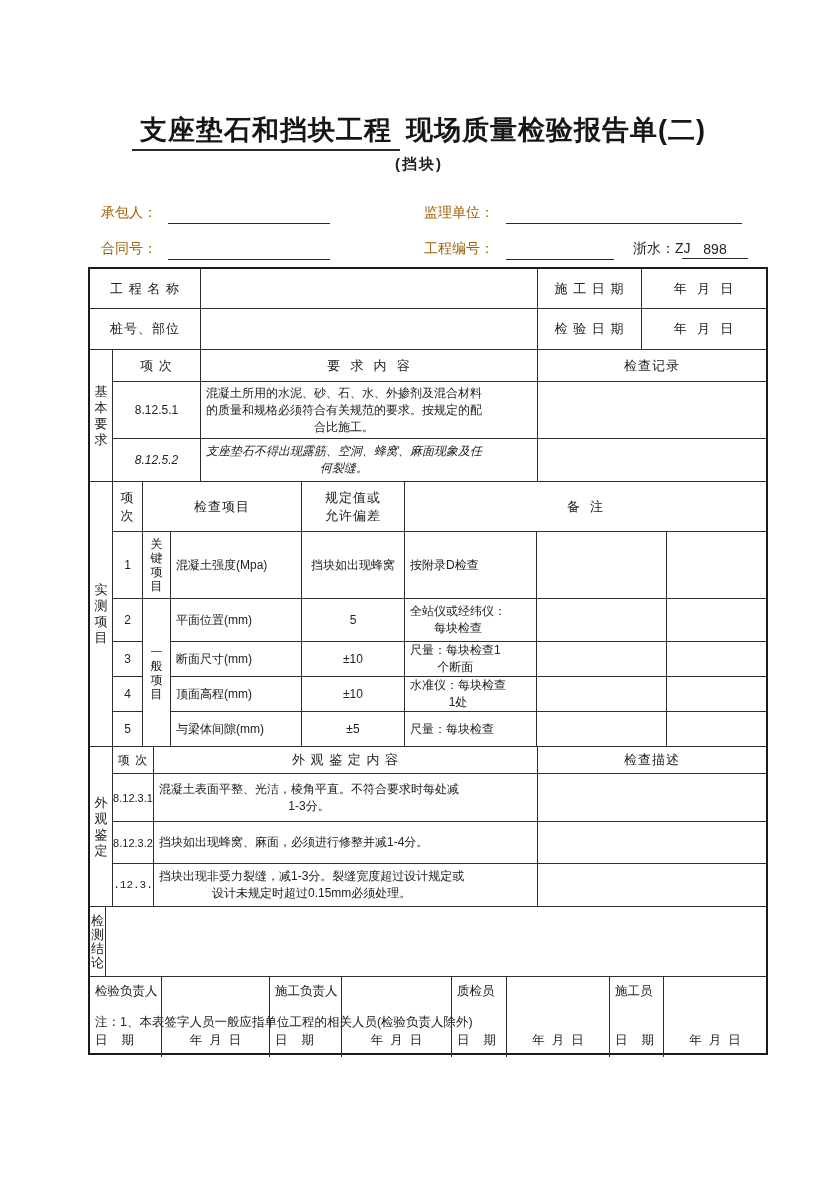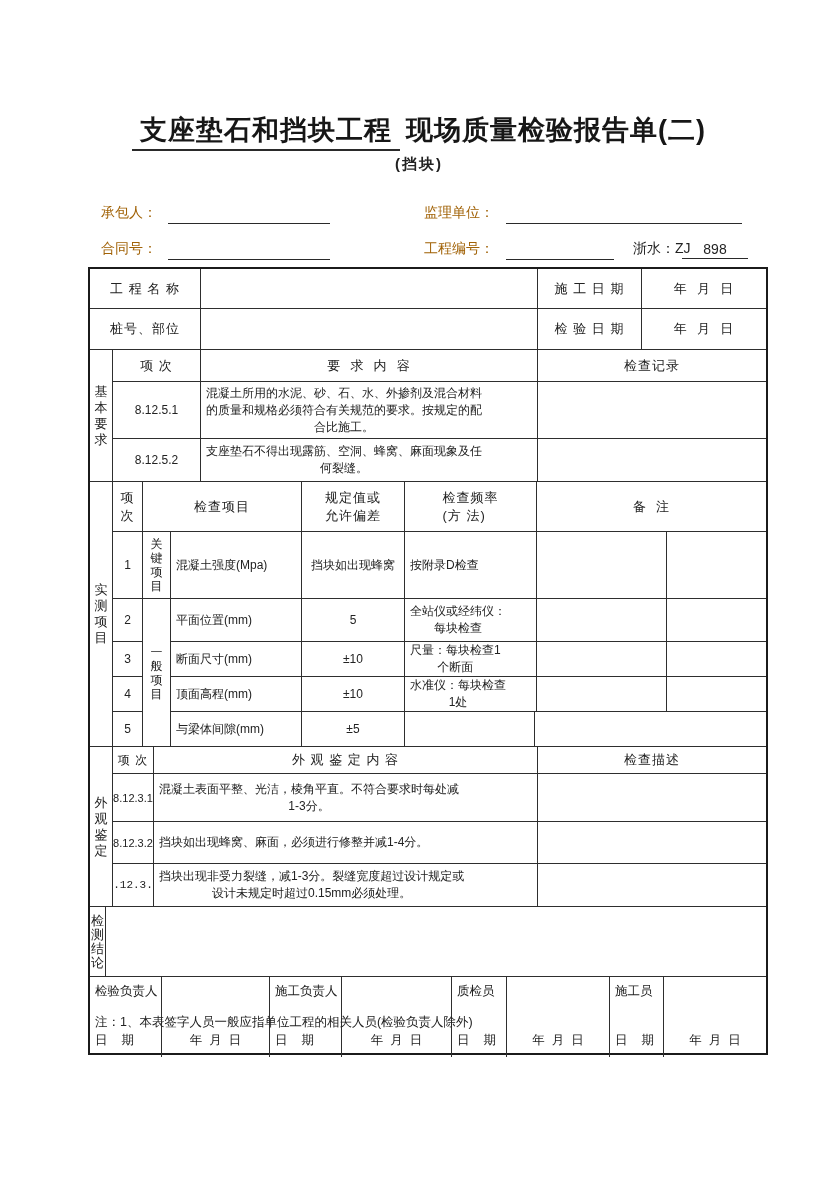--- a/index.html
+++ b/index.html
@@ -90,43 +90,41 @@
         <div class="c hdr" style="width:337px;">要  求  内  容</div>
         <div class="c hdr lastc" style="flex:1;">检查记录</div>
       </div>
       <div class="row" style="height:57px;">
         <div class="c" style="width:88px;">8.12.5.1</div>
         <div class="c left pad" style="width:337px;">混凝土所用的水泥、砂、石、水、外掺剂及混合材料
 的质量和规格必须符合有关规范的要求。按规定的配
 合比施工。</div>
         <div class="c lastc" style="flex:1;"></div>
       </div>
-      <div class="row" style="height:43px;">
+      <div class="row" style="height:43px;font-style:italic;">
         <div class="c" style="width:88px;">8.12.5.2</div>
         <div class="c left pad" style="width:337px;">支座垫石不得出现露筋、空洞、蜂窝、麻面现象及任
 何裂缝。</div>
         <div class="c lastc" style="flex:1;"></div>
       </div>
     </div>
   </div>
 
   <div class="section" style="height:265px;">
     <div class="c vcell" style="width:23px;">
       <div class="vtext">实测项目</div>
     </div>
     <div class="sec-body">
 
       <div class="row" style="height:50px;">
         <div class="c hdr" style="width:30px;">项
 次</div>
         <div class="c hdr" style="width:159px;">检查项目</div>
         <div class="c hdr" style="width:103px;">规定值或
 允许偏差</div>
-        <div class="c hdr" style="width:132px;">检查频率
-(方 法)</div>
         <div class="c hdr lastc" style="flex:1;">备  注</div>
       </div>
 
       <div class="row" style="height:67px;">
         <div class="c" style="width:30px;">1</div>
         <div class="c vcell" style="width:28px;"><div class="vtext" style="font-size:12px;line-height:14px;">关键项目</div></div>
         <div class="c left pad" style="width:131px;">混凝土强度(Mpa)</div>
         <div class="c" style="width:103px;">挡块如出现蜂窝</div>
         <div class="c left pad" style="width:132px;">按附录D检查</div>
         <div class="c" style="width:130px;"></div>
@@ -162,20 +160,21 @@
             <div class="c left pad" style="width:131px;">顶面高程(mm)</div>
             <div class="c" style="width:103px;">±10</div>
             <div class="c left pad" style="width:132px;">水准仪：每块检查
 1处</div>
             <div class="c" style="width:130px;"></div>
             <div class="c lastc" style="flex:1;"></div>
           </div>
           <div class="row" style="height:35px;">
             <div class="c left pad" style="width:131px;">与梁体间隙(mm)</div>
             <div class="c" style="width:103px;">±5</div>
+            <div class="c left pad" style="width:132px;">尺量：每块检查</div>
             <div class="c" style="width:130px;"></div>
             <div class="c lastc" style="flex:1;"></div>
           </div>
         </div>
       </div>
     </div>
   </div>
 
   <div class="section" style="height:160px;">
     <div class="c vcell" style="width:23px;">

